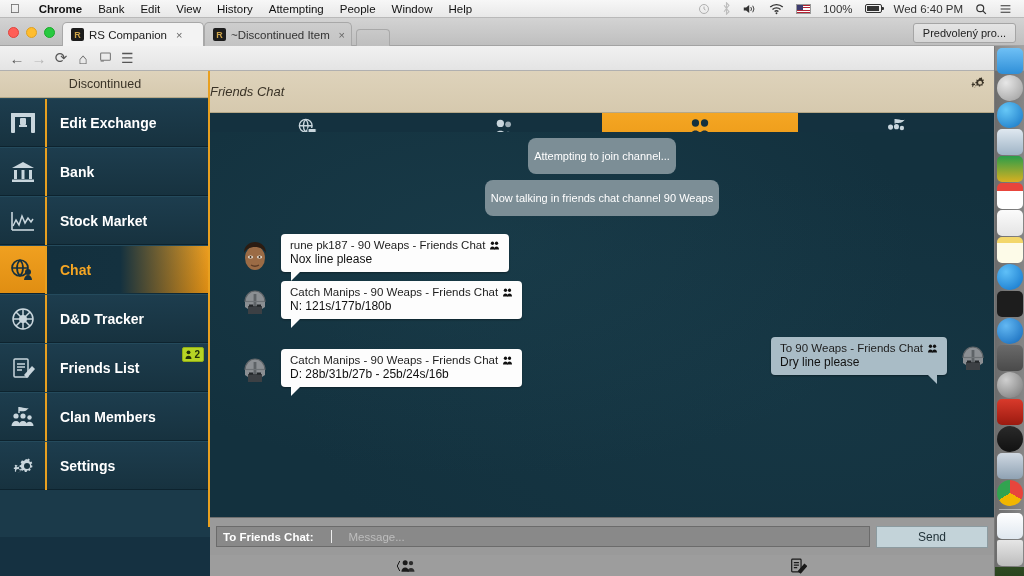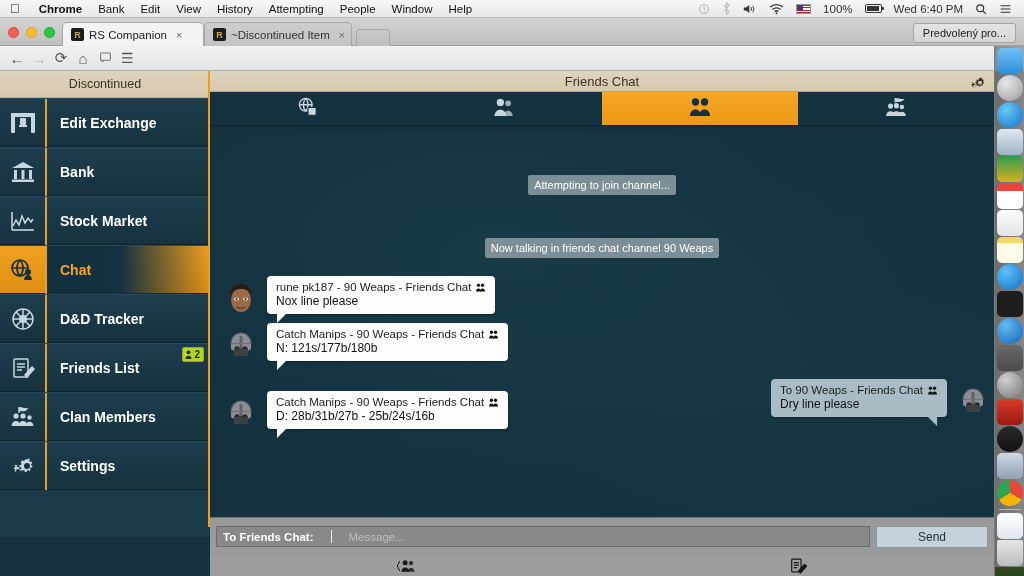--- a/index.html
+++ b/index.html
@@ -143,45 +143,45 @@
     position: absolute; right: 6px; top: 3px; background: #b6d425; color: #22310a;
     font-size: 10px; font-weight: bold; border-radius: 2px; padding: 0 3px 0 2px;
     display: flex; align-items: center; gap: 2px; line-height: 13px; border: 1px solid #93ae16;
   }
   .side-filler { height: 100%; background: #1b3a4a; }
   .side-right-rule { position: absolute; right: 0; top: 0; width: 2px; height: 456px; background: #e8a020; }
 
   
   .main { position: absolute; left: 210px; top: 0; width: 784px; height: 505px; }
   .main-head {
-    height: 21px; background: linear-gradient(#ded3bb,#d6c9ae);
-    color: #3a3327; font-size: 13px; display: flex; align-items: center; justify-content: center;
-    position: relative; border-bottom: 1px solid #b6a888;
+    height: 42px; background: linear-gradient(#ded3bb,#d6c9ae);
+    color: #3a3327; font-size: 13px; display: flex; align-items: center; 
+    position: relative; border-bottom: 1px solid #b6a888; font-style: italic;
   }
   .main-head .gear { position: absolute; right: 8px; top: 4px; color: #3a3327; }
 
   .tabrow { height: 34px; background: #14313f; display: flex; border-bottom: 1px solid #0c222c; }
   .ctab2 { flex: 1; display: flex; align-items: center; justify-content: center; color: #c9d6dd; }
   .ctab2.sel { background: linear-gradient(#f5a623,#eb9a18); color: #15303e; }
 
   .chatarea {
     position: absolute; left: 0; top: 61px; width: 784px; height: 385px;
     background:
       radial-gradient(ellipse at 35% 30%, rgba(40,85,100,0.25), transparent 60%),
       radial-gradient(ellipse at 75% 70%, rgba(30,70,85,0.25), transparent 60%),
       #13313e;
     overflow: hidden;
   }
   .sysmsg-row { display: flex; justify-content: center; margin-top: 6px; }
   .sysmsg {
-    background: #7c8e96; color: #fff; font-size: 11px; padding: 4px 6px;
-    border-radius: 2px; white-space: nowrap; margin-top: 37px;
-  }
-
-  .msg-row { display: flex; align-items: flex-start; padding-left: 14px; margin-top: 10px; }
+    background: #7c8e96; color: #fff; font-size: 11px; padding: 12px 6px;
+    border-radius: 8px; white-space: nowrap;
+  }
+
+  .msg-row { display: flex; align-items: flex-start; padding-left: 28px; margin-top: 10px; }
   .msg-row.out { justify-content: flex-end; padding-right: 4px; padding-left: 0; }
   .avatar {
     width: 34px; height: 36px; flex: none; margin-top: 4px;
   }
   .bubble {
     position: relative; background: #fdfdfd; border-radius: 4px;
     padding: 5px 9px 6px 9px; margin-left: 9px; max-width: 400px;
     box-shadow: 0 1px 2px rgba(0,0,0,0.35);
   }
   .bubble::after {

